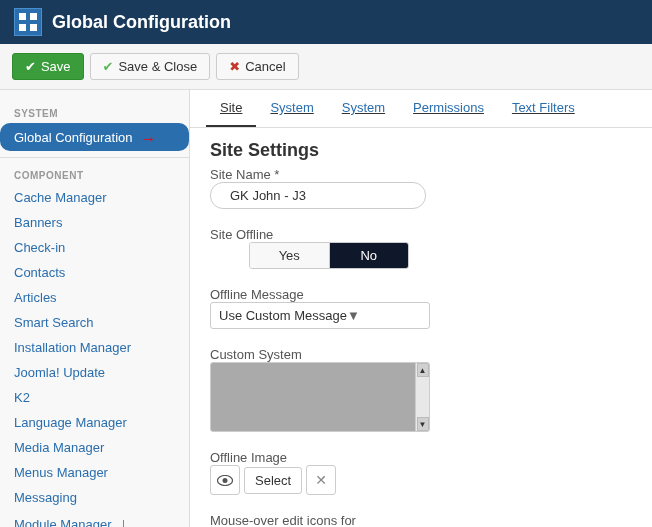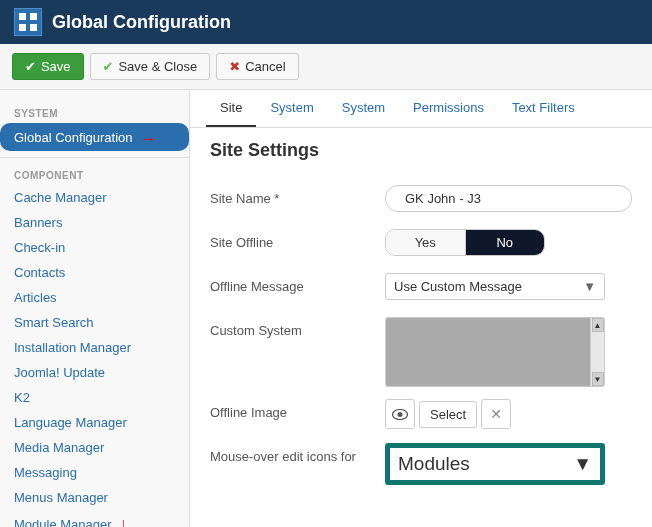--- a/index.html
+++ b/index.html
@@ -25,42 +25,42 @@
     .sidebar { width: 190px; background: #f8f8f8; border-right: 1px solid #ddd; padding: 12px 0; overflow-y: auto; flex-shrink: 0; }
     .sidebar-section { padding: 6px 14px 4px; font-size: 10px; color: #999; font-weight: bold; letter-spacing: 0.5px; }
     .sidebar-item { padding: 5px 14px; cursor: pointer; color: #2a6ead; font-size: 13px; }
     .sidebar-item.active { background: #2a6ead; color: white; border-radius: 10px; }
     .sidebar-divider { height: 1px; background: #ddd; margin: 6px 0; }
 
     
     .content { flex: 1; background: white; overflow-y: auto; padding: 0; }
 
     
-    .tabs { display: flex; border-bottom: 1px solid #ddd; background: white; padding: 0 16px; }
+    .tabs { display: flex; border-bottom: 1px solid #ddd; background: white; padding: 0 16px; text-decoration: underline; }
     .tab { padding: 10px 14px; cursor: pointer; color: #2a6ead; font-size: 13px; border-bottom: 2px solid transparent; }
     .tab.active { color: #333; border-bottom: 2px solid #333; }
 
     
     .form-content { padding: 12px 20px; }
-    .form-title { font-size: 18px; font-weight: bold; color: #333; margin-bottom: 24px; }
-
-    .form-row { display: flex; align-items: flex-start; margin-bottom: 12px; min-height: 32px; }
+    .form-title { font-size: 18px; font-weight: bold; color: #333; margin-bottom: 0; }
+
+    .form-row { display: flex; align-items: flex-start; margin-bottom: 12px; min-height: 32px; flex-direction: column; }
     .form-label { width: 175px; padding-top: 6px; color: #555; font-size: 13px; flex-shrink: 0; }
     .form-control { flex: 1; }
 
     input[type="text"] { width: 100%; padding: 5px 19px; border: 1px solid #ccc; border-radius: 13px; font-size: 13px; color: #333; }
 
     
-    .toggle-group { display: flex; border: 1px solid #ccc; border-radius: 10px; overflow: hidden; width: 160px; }
+    .toggle-group { display: flex; border: 1px solid #ccc; border-radius: 3px; overflow: hidden; width: 160px; margin-left: 39px; }
     .toggle-btn { flex: 1; padding: 5px 10px; text-align: center; cursor: pointer; font-size: 13px; }
     .toggle-btn.yes { background: #f8f8f8; color: #333; border-right: 1px solid #ccc; }
     .toggle-btn.no { background: #0f172a; color: white; }
 
     
-    .select-dropdown { display: flex; align-items: center; border: 1px solid #ccc; border-radius: 3px; background: white; padding: 5px 8px; cursor: pointer; width: 220px; justify-content: space-between; font-size: 13px; }
+    .select-dropdown { display: flex; align-items: center; border: 1px solid #ccc; border-radius: 3px; background: white; padding: 5px 8px; cursor: pointer; width: 220px; font-size: 13px; }
     .select-dropdown .arrow { color: #666; }
 
     
     .custom-message-area { border: 1px solid #ccc; border-radius: 3px; width: 220px; height: 70px; background: #aaa; position: relative; overflow: hidden; }
     .custom-message-scrollbar { position: absolute; right: 0; top: 0; width: 14px; height: 100%; background: #e8e8e8; border-left: 1px solid #ccc; display: flex; flex-direction: column; align-items: center; }
     .scrollbar-up { width: 12px; height: 14px; background: #d0d0d0; border: 1px solid #bbb; cursor: pointer; display: flex; align-items: center; justify-content: center; font-size: 8px; }
     .scrollbar-down { width: 12px; height: 14px; background: #d0d0d0; border: 1px solid #bbb; cursor: pointer; display: flex; align-items: center; justify-content: center; font-size: 8px; margin-top: auto; }
 
     
     .image-controls { display: flex; align-items: center; gap: 4px; }
@@ -119,22 +119,22 @@
     <div class="sidebar-item"><span>Banners</span></div>
     <div class="sidebar-item"><span>Check-in</span></div>
     <div class="sidebar-item"><span>Contacts</span></div>
     <div class="sidebar-item"><span>Articles</span></div>
     <div class="sidebar-item"><span>Smart Search</span></div>
     <div class="sidebar-item"><span>Installation Manager</span></div>
     <div class="sidebar-item"><span>Joomla! Update</span></div>
     <div class="sidebar-item"><span>K2</span></div>
     <div class="sidebar-item"><span>Language Manager</span></div>
     <div class="sidebar-item"><span>Media Manager</span></div>
+    <div class="sidebar-item"><span>Menus Manager</span></div>
     <div class="sidebar-item"><span>Messaging</span></div>
-    <div class="sidebar-item"><span>Menus Manager</span></div>
     <div class="sidebar-item">
       <span>Module Manager</span>
       <span style="color:red; margin-left:4px; font-size:16px;">↓</span>
     </div>
   </div>
 
   <div class="content">
 
     <div class="tabs">
       <div class="tab active"><span>Site</span></div>

